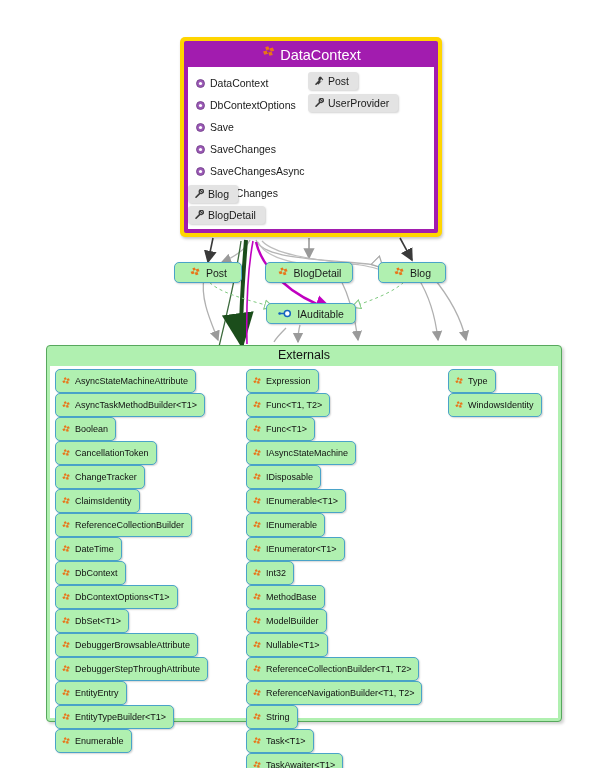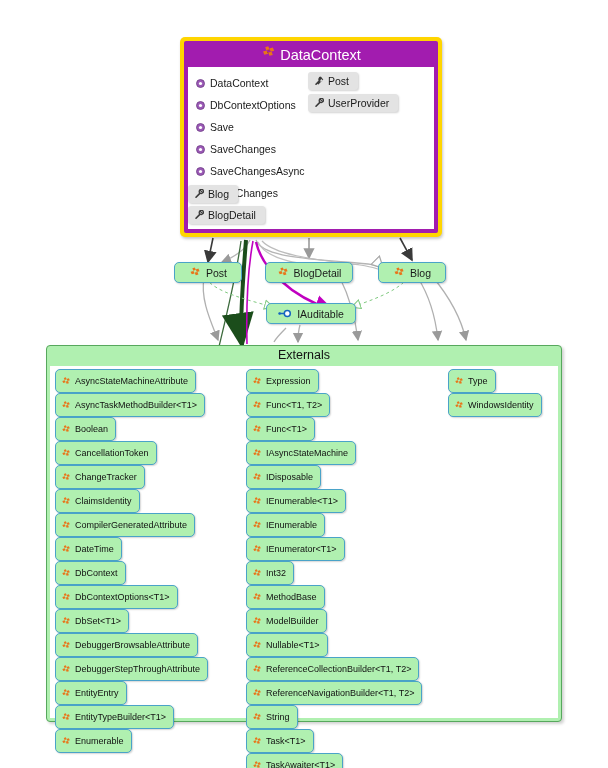--- a/index.html
+++ b/index.html
@@ -485,21 +485,21 @@
               </svg></span>
             <span class="lbl">ClaimsIdentity</span>
           </div>
         <div class="ext-item">
             <span class="ico"><svg width="10" height="9" viewBox="0 0 15 13">
                 <path d="M4.2 1.2 L7.2 0.2 L8.6 3.2 L5.4 4.4 Z" fill="#e8751a"></path>
                 <path d="M8.4 2.6 L11.8 1.6 L13.2 4.8 L9.8 5.8 Z" fill="#e8751a"></path>
                 <path d="M2.0 5.6 L5.6 4.6 L7.0 7.8 L3.4 8.8 Z" fill="#e8751a"></path>
                 <path d="M7.2 6.6 L10.6 5.8 L11.8 9.0 L8.4 9.8 Z" fill="#e8751a"></path>
               </svg></span>
-            <span class="lbl">CompilerGeneratedAttribute</span>
+            <span class="lbl">ReferenceCollectionBuilder</span>
           </div>
         <div class="ext-item">
             <span class="ico"><svg width="10" height="9" viewBox="0 0 15 13">
                 <path d="M4.2 1.2 L7.2 0.2 L8.6 3.2 L5.4 4.4 Z" fill="#e8751a"></path>
                 <path d="M8.4 2.6 L11.8 1.6 L13.2 4.8 L9.8 5.8 Z" fill="#e8751a"></path>
                 <path d="M2.0 5.6 L5.6 4.6 L7.0 7.8 L3.4 8.8 Z" fill="#e8751a"></path>
                 <path d="M7.2 6.6 L10.6 5.8 L11.8 9.0 L8.4 9.8 Z" fill="#e8751a"></path>
               </svg></span>
             <span class="lbl">DateTime</span>
           </div>

